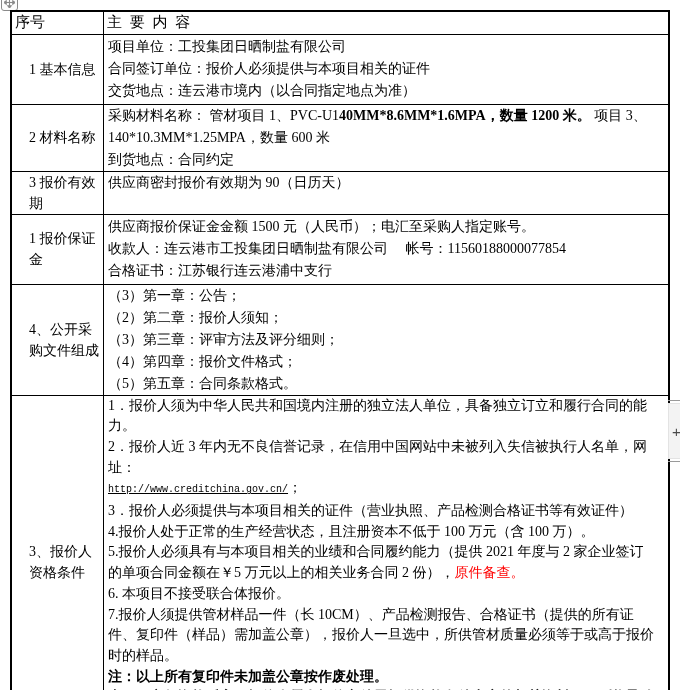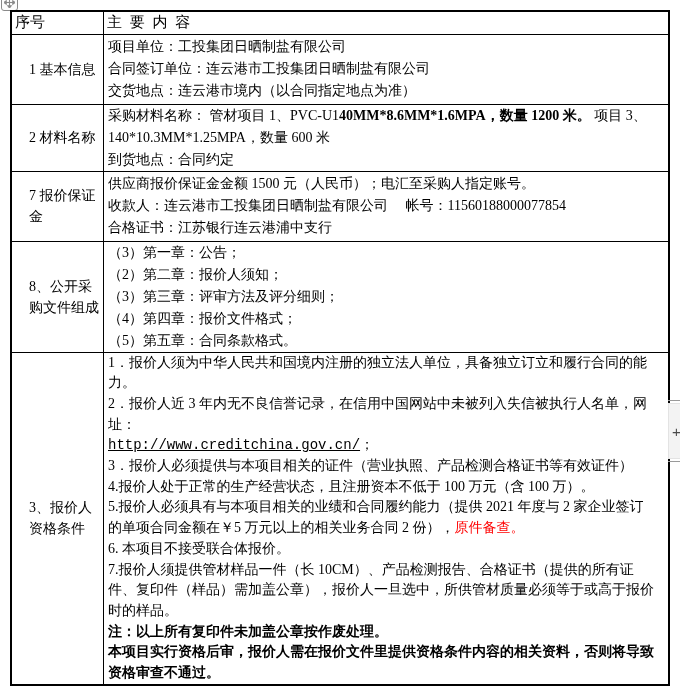--- a/index.html
+++ b/index.html
@@ -31,21 +31,21 @@
   tr.hdr th{padding:0 3px;font-size:15px;}
   th.col2h{letter-spacing:2px;}
   td.label-cell{padding:0 2px 0 17px;line-height:21px;word-break:break-all;}
   td.content-cell{padding:0 12px 0 4px;word-break:break-all;}
   td.content-cell .line{line-height:22px;}
   tr.r5 td.content-cell .line{line-height:20.7px;}
   tr.r2 td.content-cell{vertical-align:top;}
   .b{font-weight:bold;text-align:center;}
   .red{color:#ff0000;}
   .link{font-family:"Liberation Mono","DejaVu Sans Mono",monospace;
-        text-decoration:underline;font-size:14px;}
+        text-decoration:underline;font-size:10px;}
 
   
   .side-widget{position:absolute;left:668px;top:400px;width:17px;height:62px;}
   .sw-line{height:1px;background:#9a9a9a;margin:0;}
   .sw-box{
     height:54px;margin:2px 0;background:#f3f3f3;border:1px solid #e3e3e3;
     display:flex;align-items:center;justify-content:center;
     color:#4a4a4a;font-size:15px;font-family:"Liberation Sans",sans-serif;
   }
 </style>
@@ -72,42 +72,48 @@
       <tr class="hdr">
         <th class="col1">序号</th>
         <th class="col2h">主 要  内  容</th>
       </tr>
     </thead>
     <tbody id="rows">
         <tr class="r0" style="height: 70px;">
           <td class="label-cell">1 基本信息</td>
           <td class="content-cell">
             <div class="line"><span>项目单位：工投集团日晒制盐有限公司</span></div>
-            <div class="line"><span>合同签订单位：连云港市工投集团日晒制盐有限公司</span></div>
+            <div class="line"><span>合同签订单位：报价人必须提供与本项目相关的证件</span></div>
             <div class="line"><span>交货地点：连云港市境内（以合同指定地点为准）</span></div>
           </td>
         </tr>
         <tr class="r1" style="height: 67px;">
           <td class="label-cell">2 材料名称</td>
           <td class="content-cell">
             <div class="line"><span>采购材料名称： 管材项目 1、PVC-U1</span><span class="b">40MM*8.6MM*1.6MPA，数量 1200 米。</span><span> 项目 3、</span></div>
             <div class="line"><span>140*10.3MM*1.25MPA，数量 600 米</span></div>
             <div class="line"><span>到货地点：合同约定</span></div>
           </td>
         </tr>
+        <tr class="r2" style="height: 43px;">
+          <td class="label-cell">3 报价有效期</td>
+          <td class="content-cell">
+            <div class="line"><span>供应商密封报价有效期为 90（日历天）</span></div>
+          </td>
+        </tr>
         <tr class="r3" style="height: 70px;">
-          <td class="label-cell">7 报价保证金</td>
+          <td class="label-cell">1 报价保证金</td>
           <td class="content-cell">
             <div class="line"><span>供应商报价保证金金额 1500 元（人民币）；电汇至采购人指定账号。</span></div>
             <div class="line"><span>收款人：连云港市工投集团日晒制盐有限公司　 帐号：11560188000077854</span></div>
             <div class="line"><span>合格证书：江苏银行连云港浦中支行</span></div>
           </td>
         </tr>
         <tr class="r4" style="height: 107px;">
-          <td class="label-cell">8、公开采购文件组成</td>
+          <td class="label-cell">4、公开采购文件组成</td>
           <td class="content-cell">
             <div class="line"><span>（3）第一章：公告；</span></div>
             <div class="line"><span>（2）第二章：报价人须知；</span></div>
             <div class="line"><span>（3）第三章：评审方法及评分细则；</span></div>
             <div class="line"><span>（4）第四章：报价文件格式；</span></div>
             <div class="line"><span>（5）第五章：合同条款格式。</span></div>
           </td>
         </tr>
         <tr class="r5" style="height: 272px;">
           <td class="label-cell">3、报价人资格条件</td>

